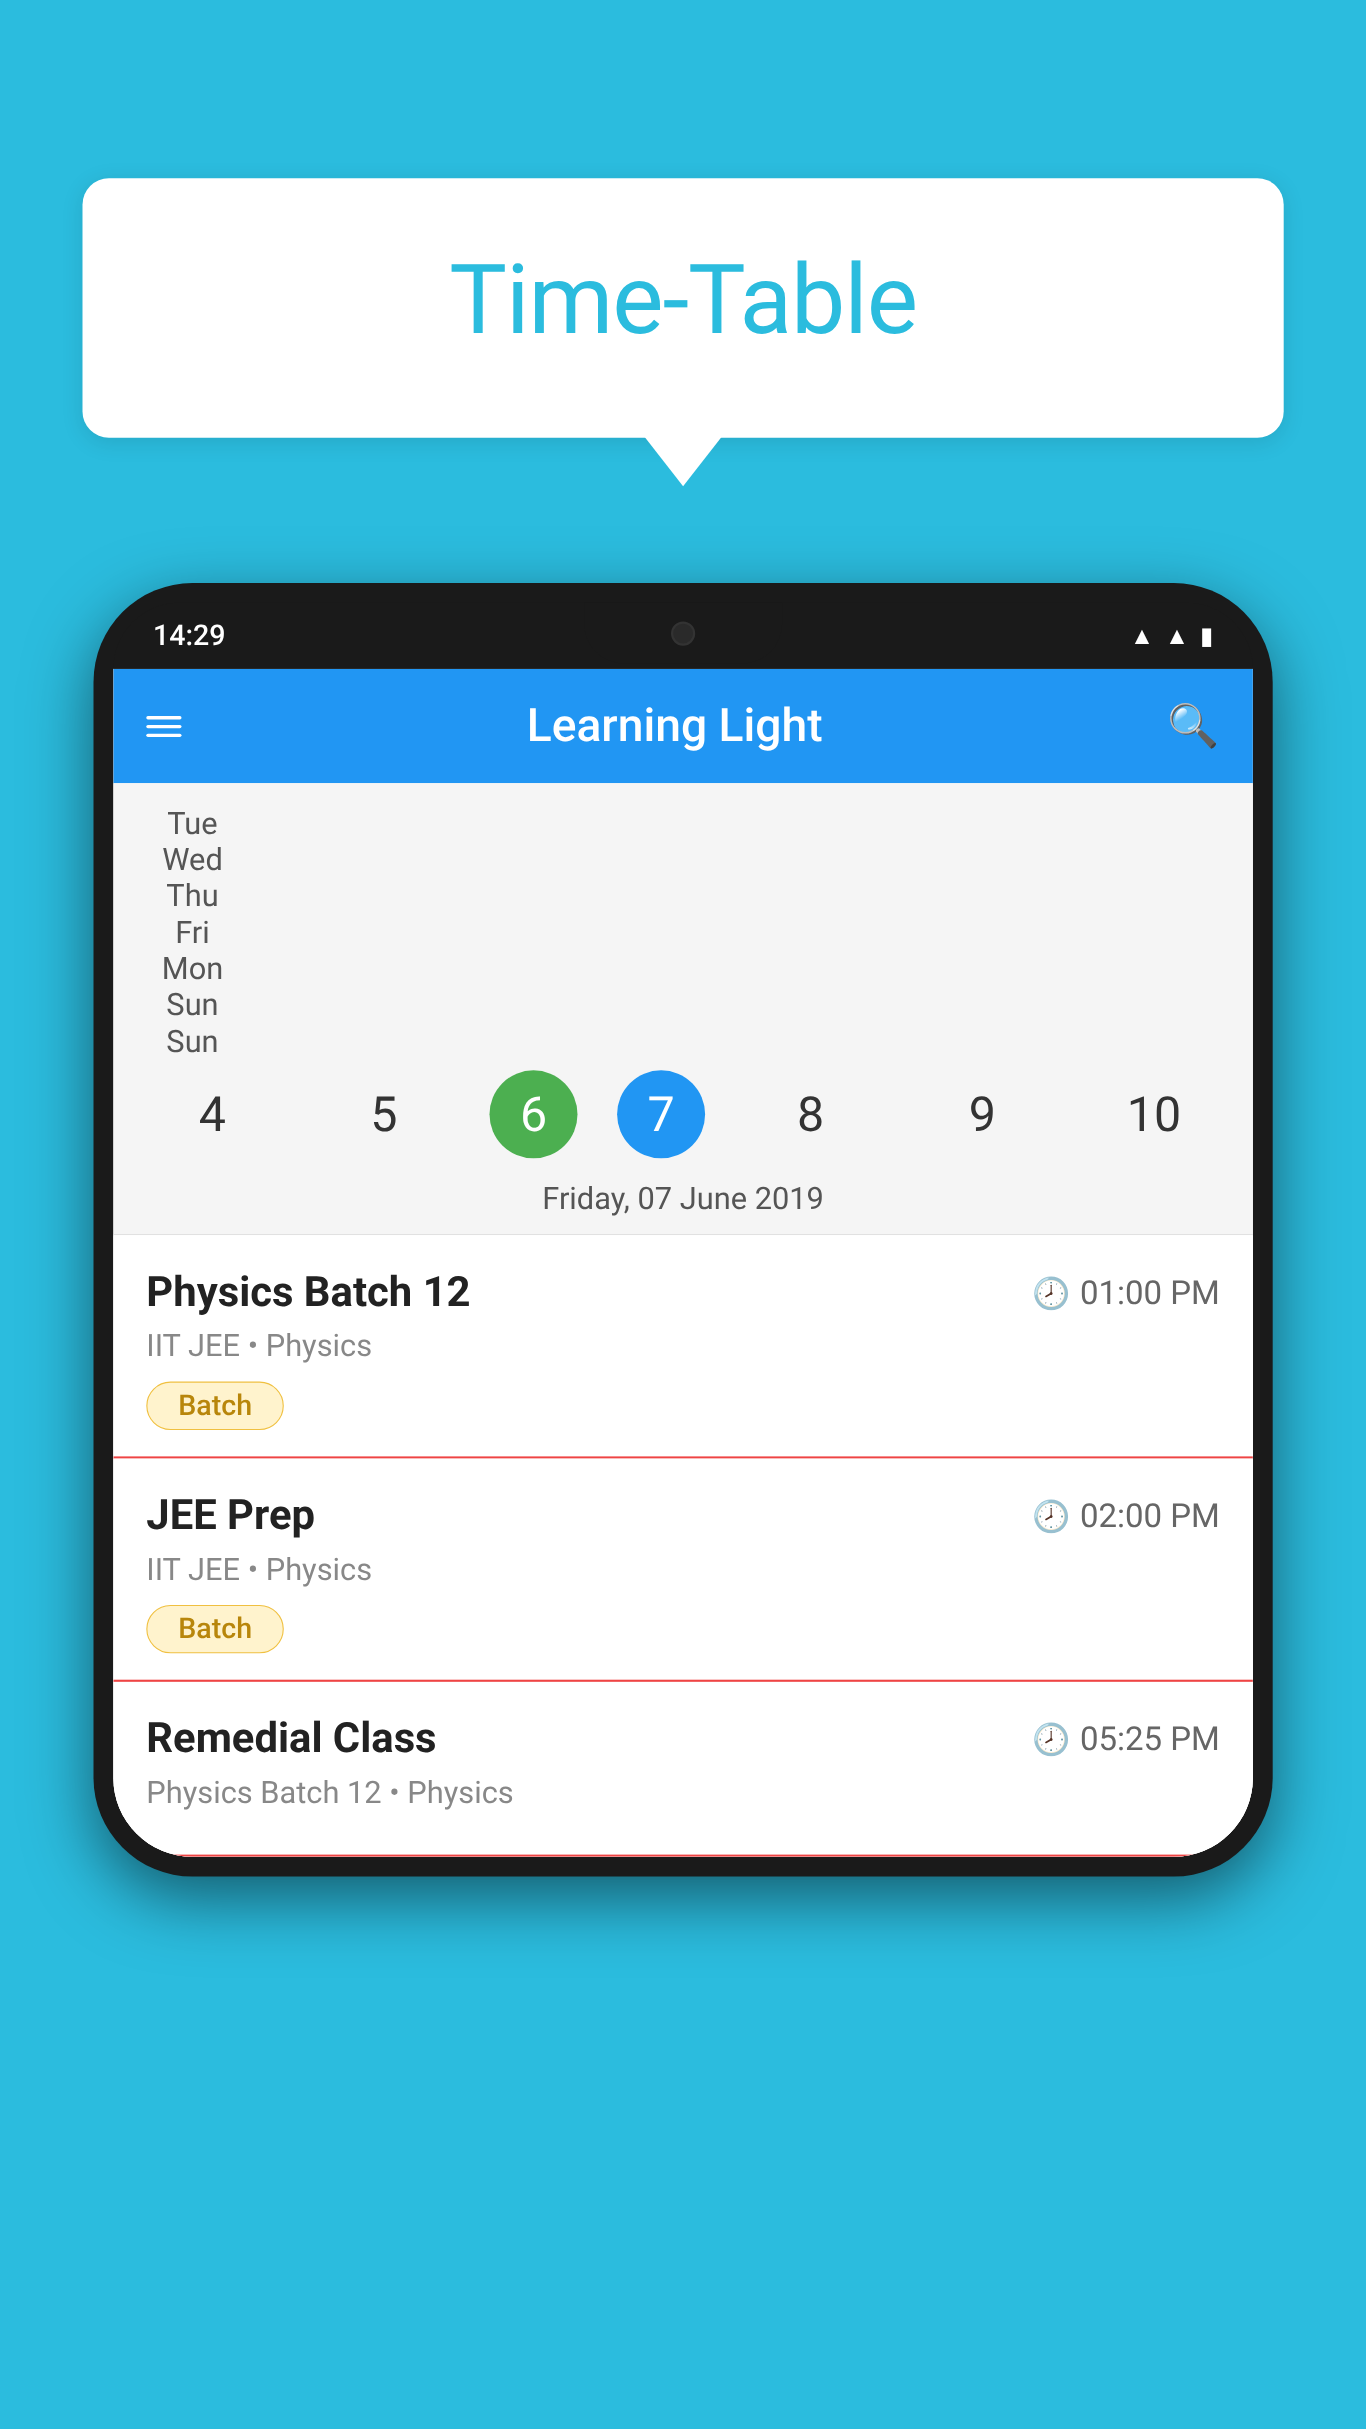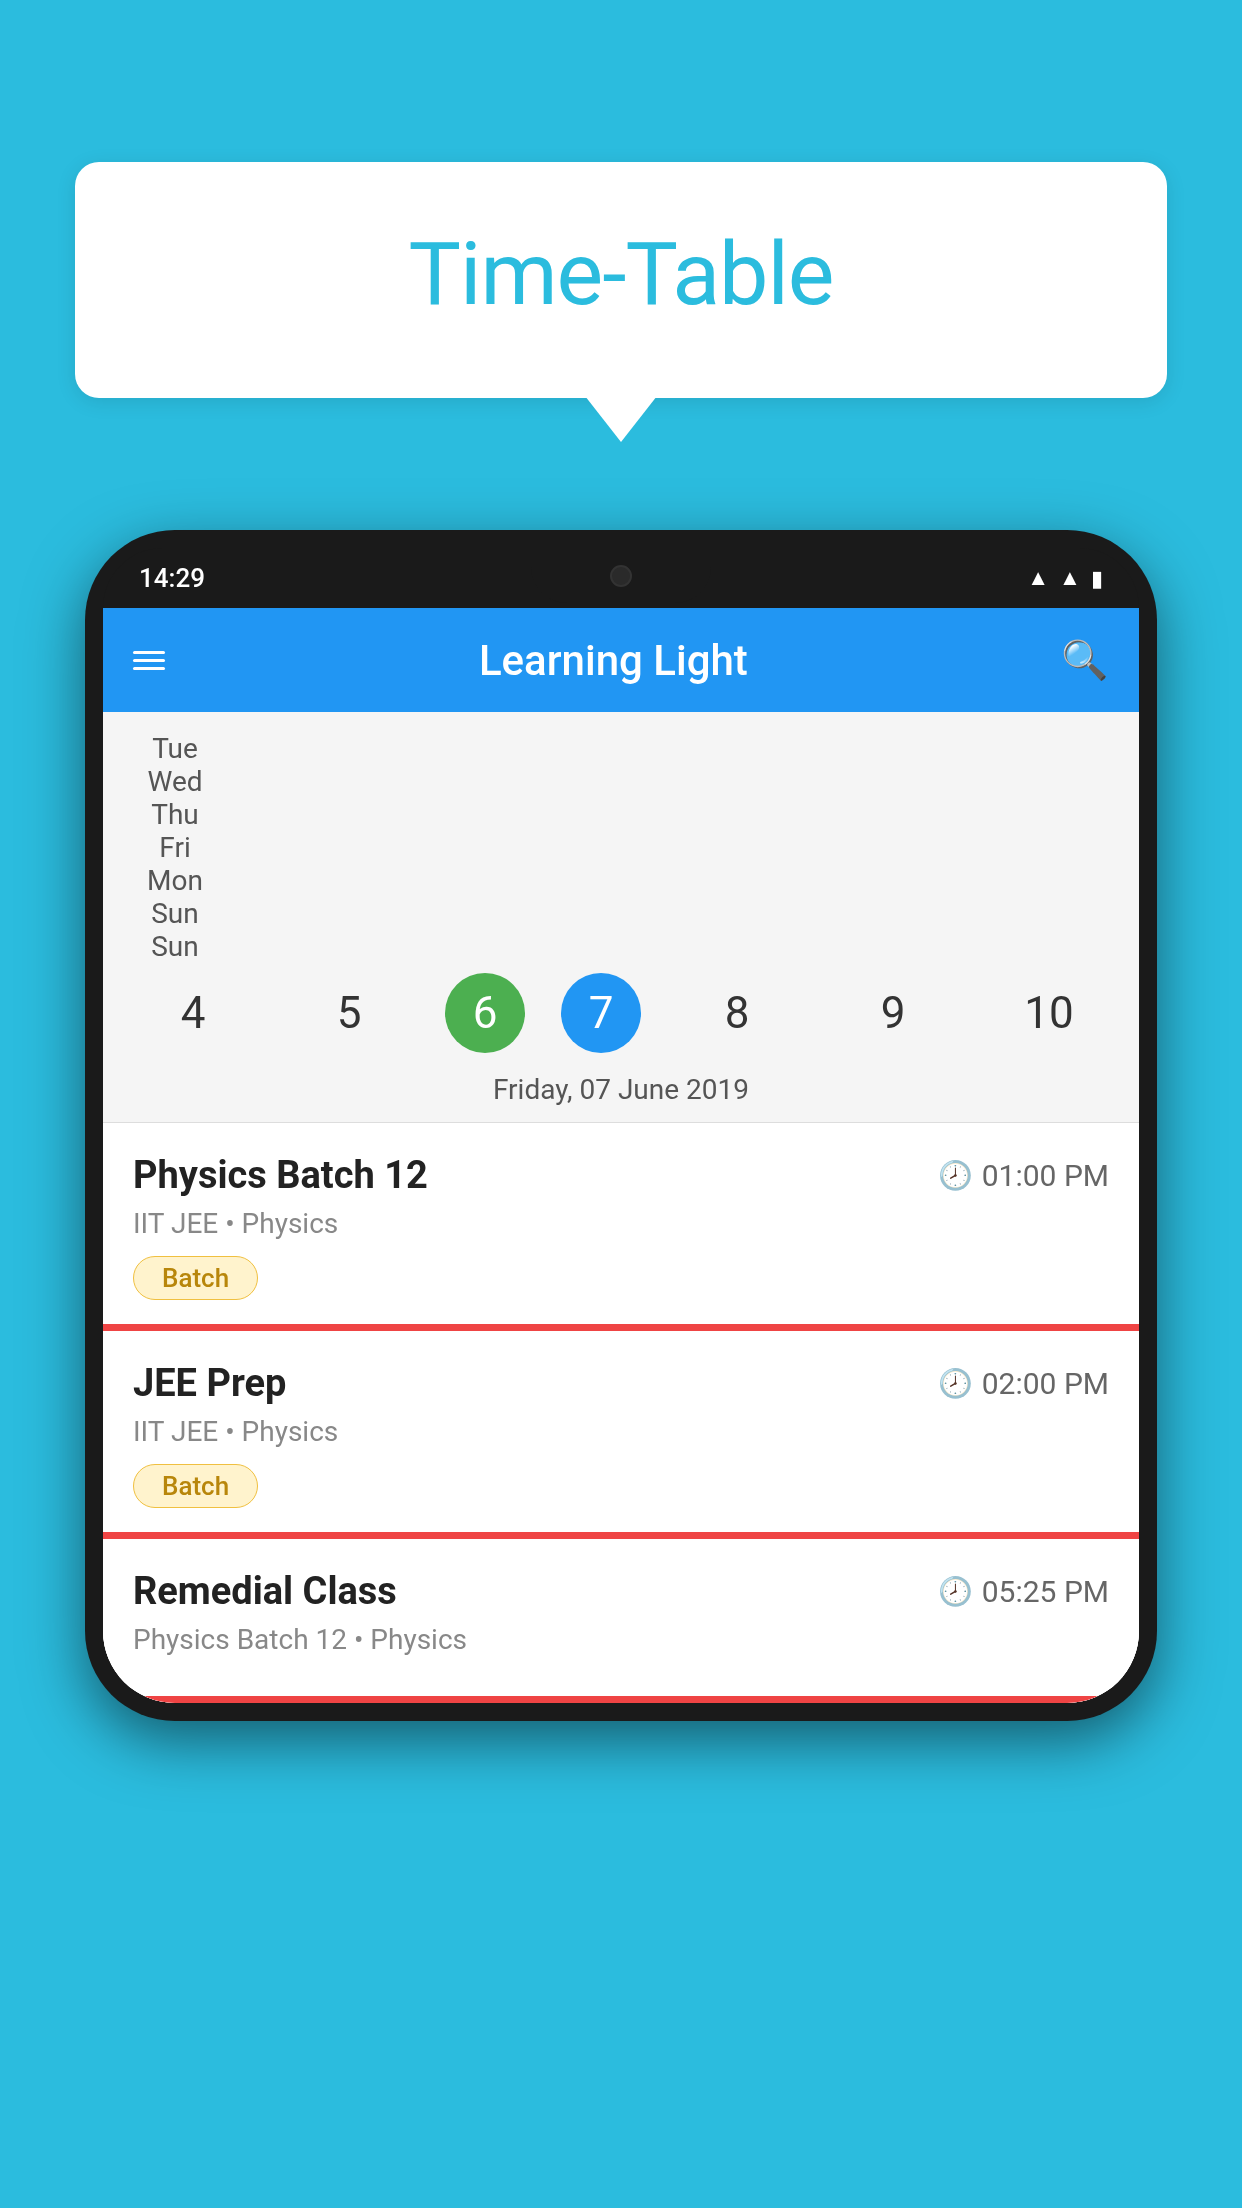--- a/index.html
+++ b/index.html
@@ -221,21 +221,21 @@
     }
 
     
     .schedule-list {
       background: white;
     }
 
     .schedule-item {
       background: white;
       padding: 30px 30px 24px;
-      border-bottom: 7px solid #ef4444;
+      border-bottom: 2px solid #ef4444;
     }
 
     .schedule-item-header {
       display: flex;
       justify-content: space-between;
       align-items: center;
       margin-bottom: 10px;
     }
 
     .schedule-item-title {

